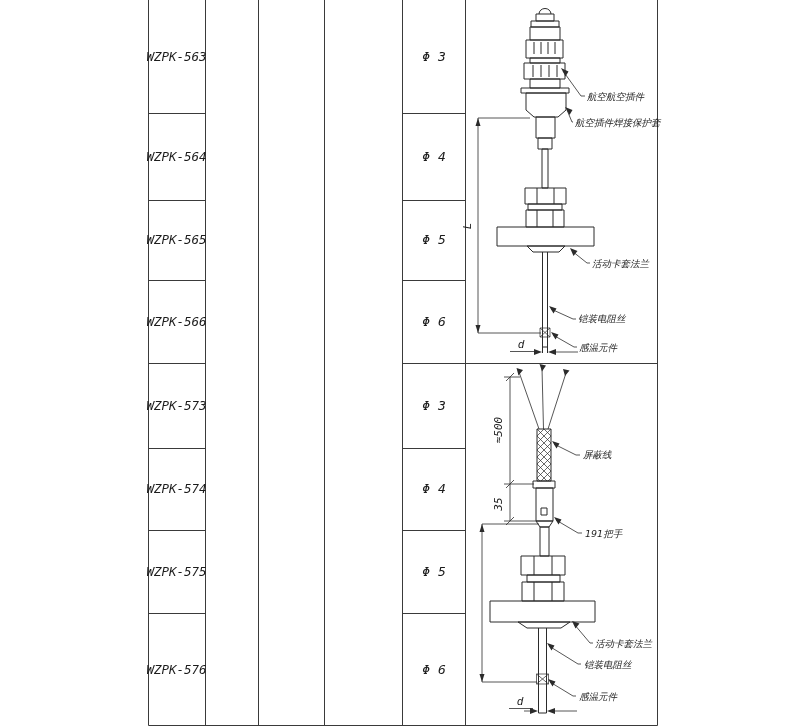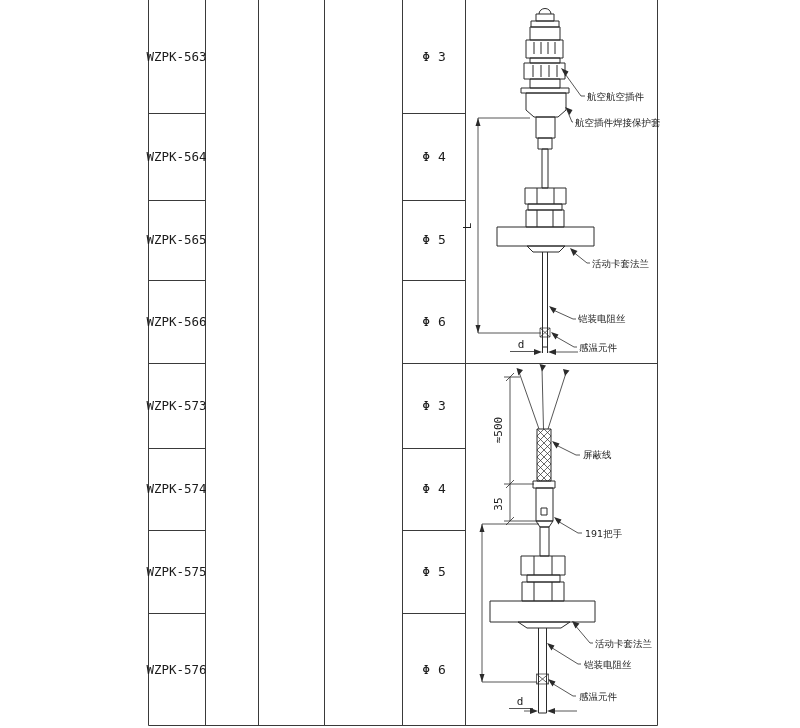--- a/index.html
+++ b/index.html
@@ -1,17 +1,17 @@
 <!DOCTYPE html>
 <html><head>
 <meta charset="utf-8">
 <style>
   html,body{margin:0;padding:0;background:#ffffff;}
   #canvas{position:relative;width:780px;height:728px;background:#ffffff;overflow:hidden;
-          font-family:"DejaVu Sans", sans-serif;}
+          font-family:"DejaVu Sans", sans-serif;font-style:italic;}
   svg{position:absolute;left:0;top:0;}
   .grid{stroke:#3a3a3a;stroke-width:1;fill:none;}
   .part{stroke:#2b2b2b;stroke-width:1;fill:none;}
   .thin{stroke:#2b2b2b;stroke-width:0.7;fill:none;}
   .dim{stroke:#2b2b2b;stroke-width:0.8;fill:none;}
   .arr{fill:#2b2b2b;stroke:none;}
   .cellTxt{font-family:"DejaVu Sans Mono", monospace;font-size:12.5px;fill:#1c1c1c;}
   .phiTxt{font-family:"DejaVu Sans Mono", monospace;font-size:13px;fill:#1c1c1c;}
   .ann{font-family:"DejaVu Sans", sans-serif;font-size:9.5px;fill:#1c1c1c;}
   .dimTxt{font-family:"DejaVu Sans Mono", monospace;font-size:11px;fill:#1c1c1c;}

